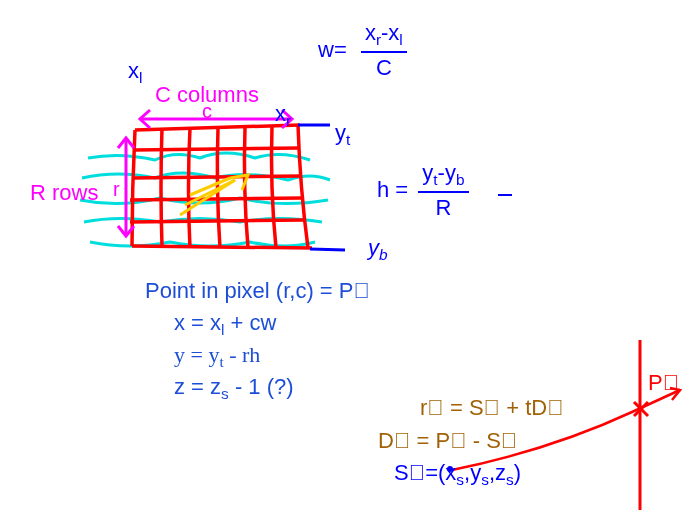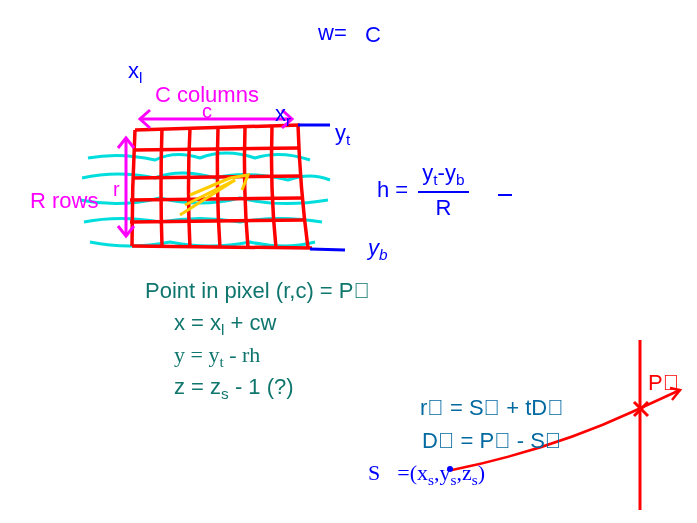--- a/index.html
+++ b/index.html
@@ -6,22 +6,22 @@
     margin: 0;
     padding: 0;
     width: 697px;
     height: 523px;
     position: relative;
     font-family: Arial, sans-serif;
     background: white;
   }
   .blue { color: #0000ff; }
   .magenta { color: #ff00ff; }
-  .black { color: #0f766e; }
-  .yellow { color: #0369a1; }
+  .black { color: #1d4ed8; }
+  .yellow { color: #a16207; }
   .red { color: #ff0000; }
   .label {
     position: absolute;
     font-size: 22px;
     white-space: nowrap;
   }
   sub {
     font-size: 0.7em;
     vertical-align: sub;
   }
@@ -124,35 +124,38 @@
 </div>
 
 <div class="label blue" style="left:275px; top:58px;margin-top:43px;">
   <span>x</span><sub>r</sub>
 </div>
 
 <div class="label magenta" style="left:155px; top:82px;">C columns</div>
 
 <div class="label magenta" style="left:202px; top:100px; font-size:20px;">c</div>
 
-<div class="label magenta" style="left:30px; top:188px;">R rows</div>
+<div class="label magenta" style="left:30px; top:180px;">R rows</div>
 
 <div class="label magenta" style="left:113px; top:178px; font-size:20px;">r</div>
 
 <div class="label blue" style="left:335px; top:120px;">
   <span>y</span><sub>t</sub>
 </div>
 
 <div class="label blue" style="left:368px; top:235px;font-style:italic;">
   <span>y</span><sub>b</sub>
 </div>
 
 <div class="label blue" style="left:318px; top:20px;">
   <span>w=</span>
   <span class="frac" style="margin-left:8px;">
+    <span class="frac-num">
+      <span>x</span><sub>r</sub><span>-x</span><sub>l</sub>
+    </span>
     <span class="frac-den">C</span>
   </span>
 </div>
 
 <div class="label blue" style="left:377px; top:160px;">
   <span>h =</span>
   <span class="frac" style="margin-left:4px;">
     <span class="frac-num">
       <span>y</span><sub>t</sub><span>-y</span><sub>b</sub>
     </span>
@@ -169,19 +172,19 @@
 <div class="label black" style="left:174px; top:342px;font-family:Liberation Serif, serif;">
   <span>y = y</span><sub>t</sub><span> - rh</span>
 </div>
 
 <div class="label black" style="left:174px; top:374px;">
   <span>z = z</span><sub>s</sub><span> - 1 (?)</span>
 </div>
 
 <div class="label yellow" style="left:420px; top:395px;">r⃗ = S⃗ + tD⃗</div>
 
-<div class="label yellow" style="left:378px; top:428px;margin-left:44px;">D⃗ = P⃗ - S⃗</div>
+<div class="label yellow" style="left:378px; top:428px;">D⃗ = P⃗ - S⃗</div>
 
-<div class="label blue" style="left:368px; top:460px;font-family:Liberation Serif, serif;">
+<div class="label blue" style="left:394px; top:460px;">
   <span>S⃗=(x</span><sub>s</sub><span>,y</span><sub>s</sub><span>,z</span><sub>s</sub><span>)</span>
 </div>
 
 <div class="label red" style="left:648px; top:370px;">P⃗</div>
 
 </body></html>

